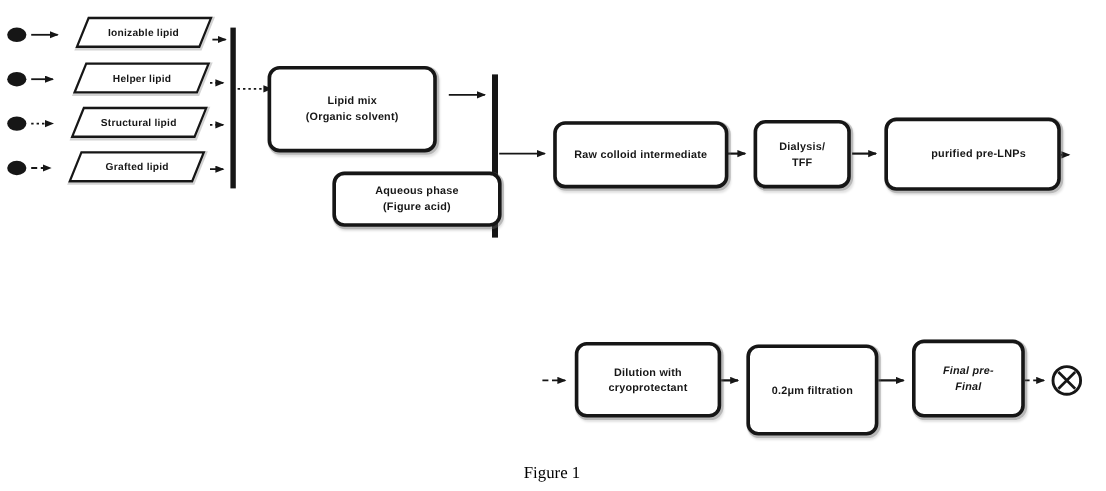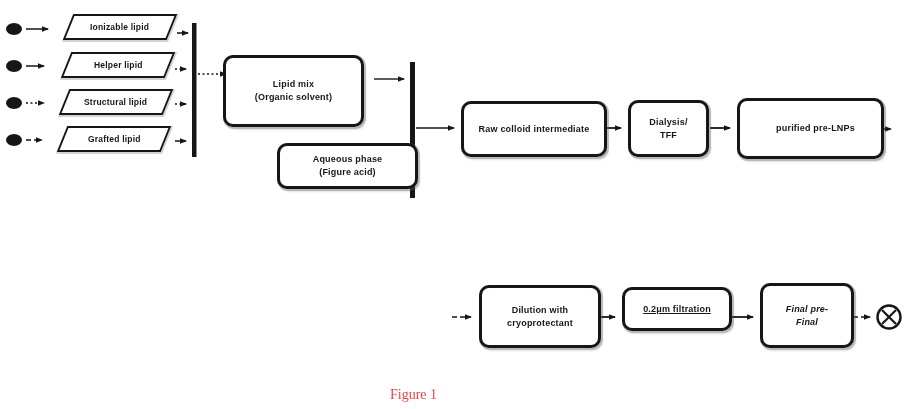--- a/index.html
+++ b/index.html
@@ -47,24 +47,24 @@
   .para > span {
     transform: skewX(22deg);
     font-size: 8.5px;
     font-weight: bold;
     letter-spacing: .2px;
     white-space: nowrap;
   }
   .caption {
     position: absolute;
     left: 390px; top: 387px; width: 140px;
-    text-align: left;
+    text-align: center;
     font-family: "Liberation Serif", serif;
     font-size: 14px;
-    color: #ef4444;
+    color: #000000;
   }
 </style>
 </head>
 <body>
 
 <div class="canvas">
 
   <svg class="connectors" viewBox="0 0 922 409" xmlns="http://www.w3.org/2000/svg">
     <defs>
       <marker id="ah" markerWidth="9" markerHeight="8" refX="6.5" refY="3" orient="auto" markerUnits="userSpaceOnUse">
@@ -145,21 +145,21 @@
     <span>TFF</span>
   </div>
   <div class="node" style="left:737px; top:98px; width:147px; height:61px;padding-left:10px;">
     <span>purified pre-LNPs</span>
   </div>
 
   <div class="node" style="left:479px; top:285px; width:122px; height:63px;">
     <span>Dilution with</span>
     <span>cryoprotectant</span>
   </div>
-  <div class="node" style="left:622px; top:287px; width:110px; height:44px;text-decoration:underline;">
+  <div class="node" style="left:622px; top:287px; width:110px; height:76px;">
     <span>0.2μm filtration</span>
   </div>
   <div class="node" style="left:760px; top:283px; width:94px; height:65px;font-style:italic;">
     <span>Final pre-</span>
     <span>Final</span>
   </div>
 
   <div class="caption">Figure 1</div>
 
 </div>

